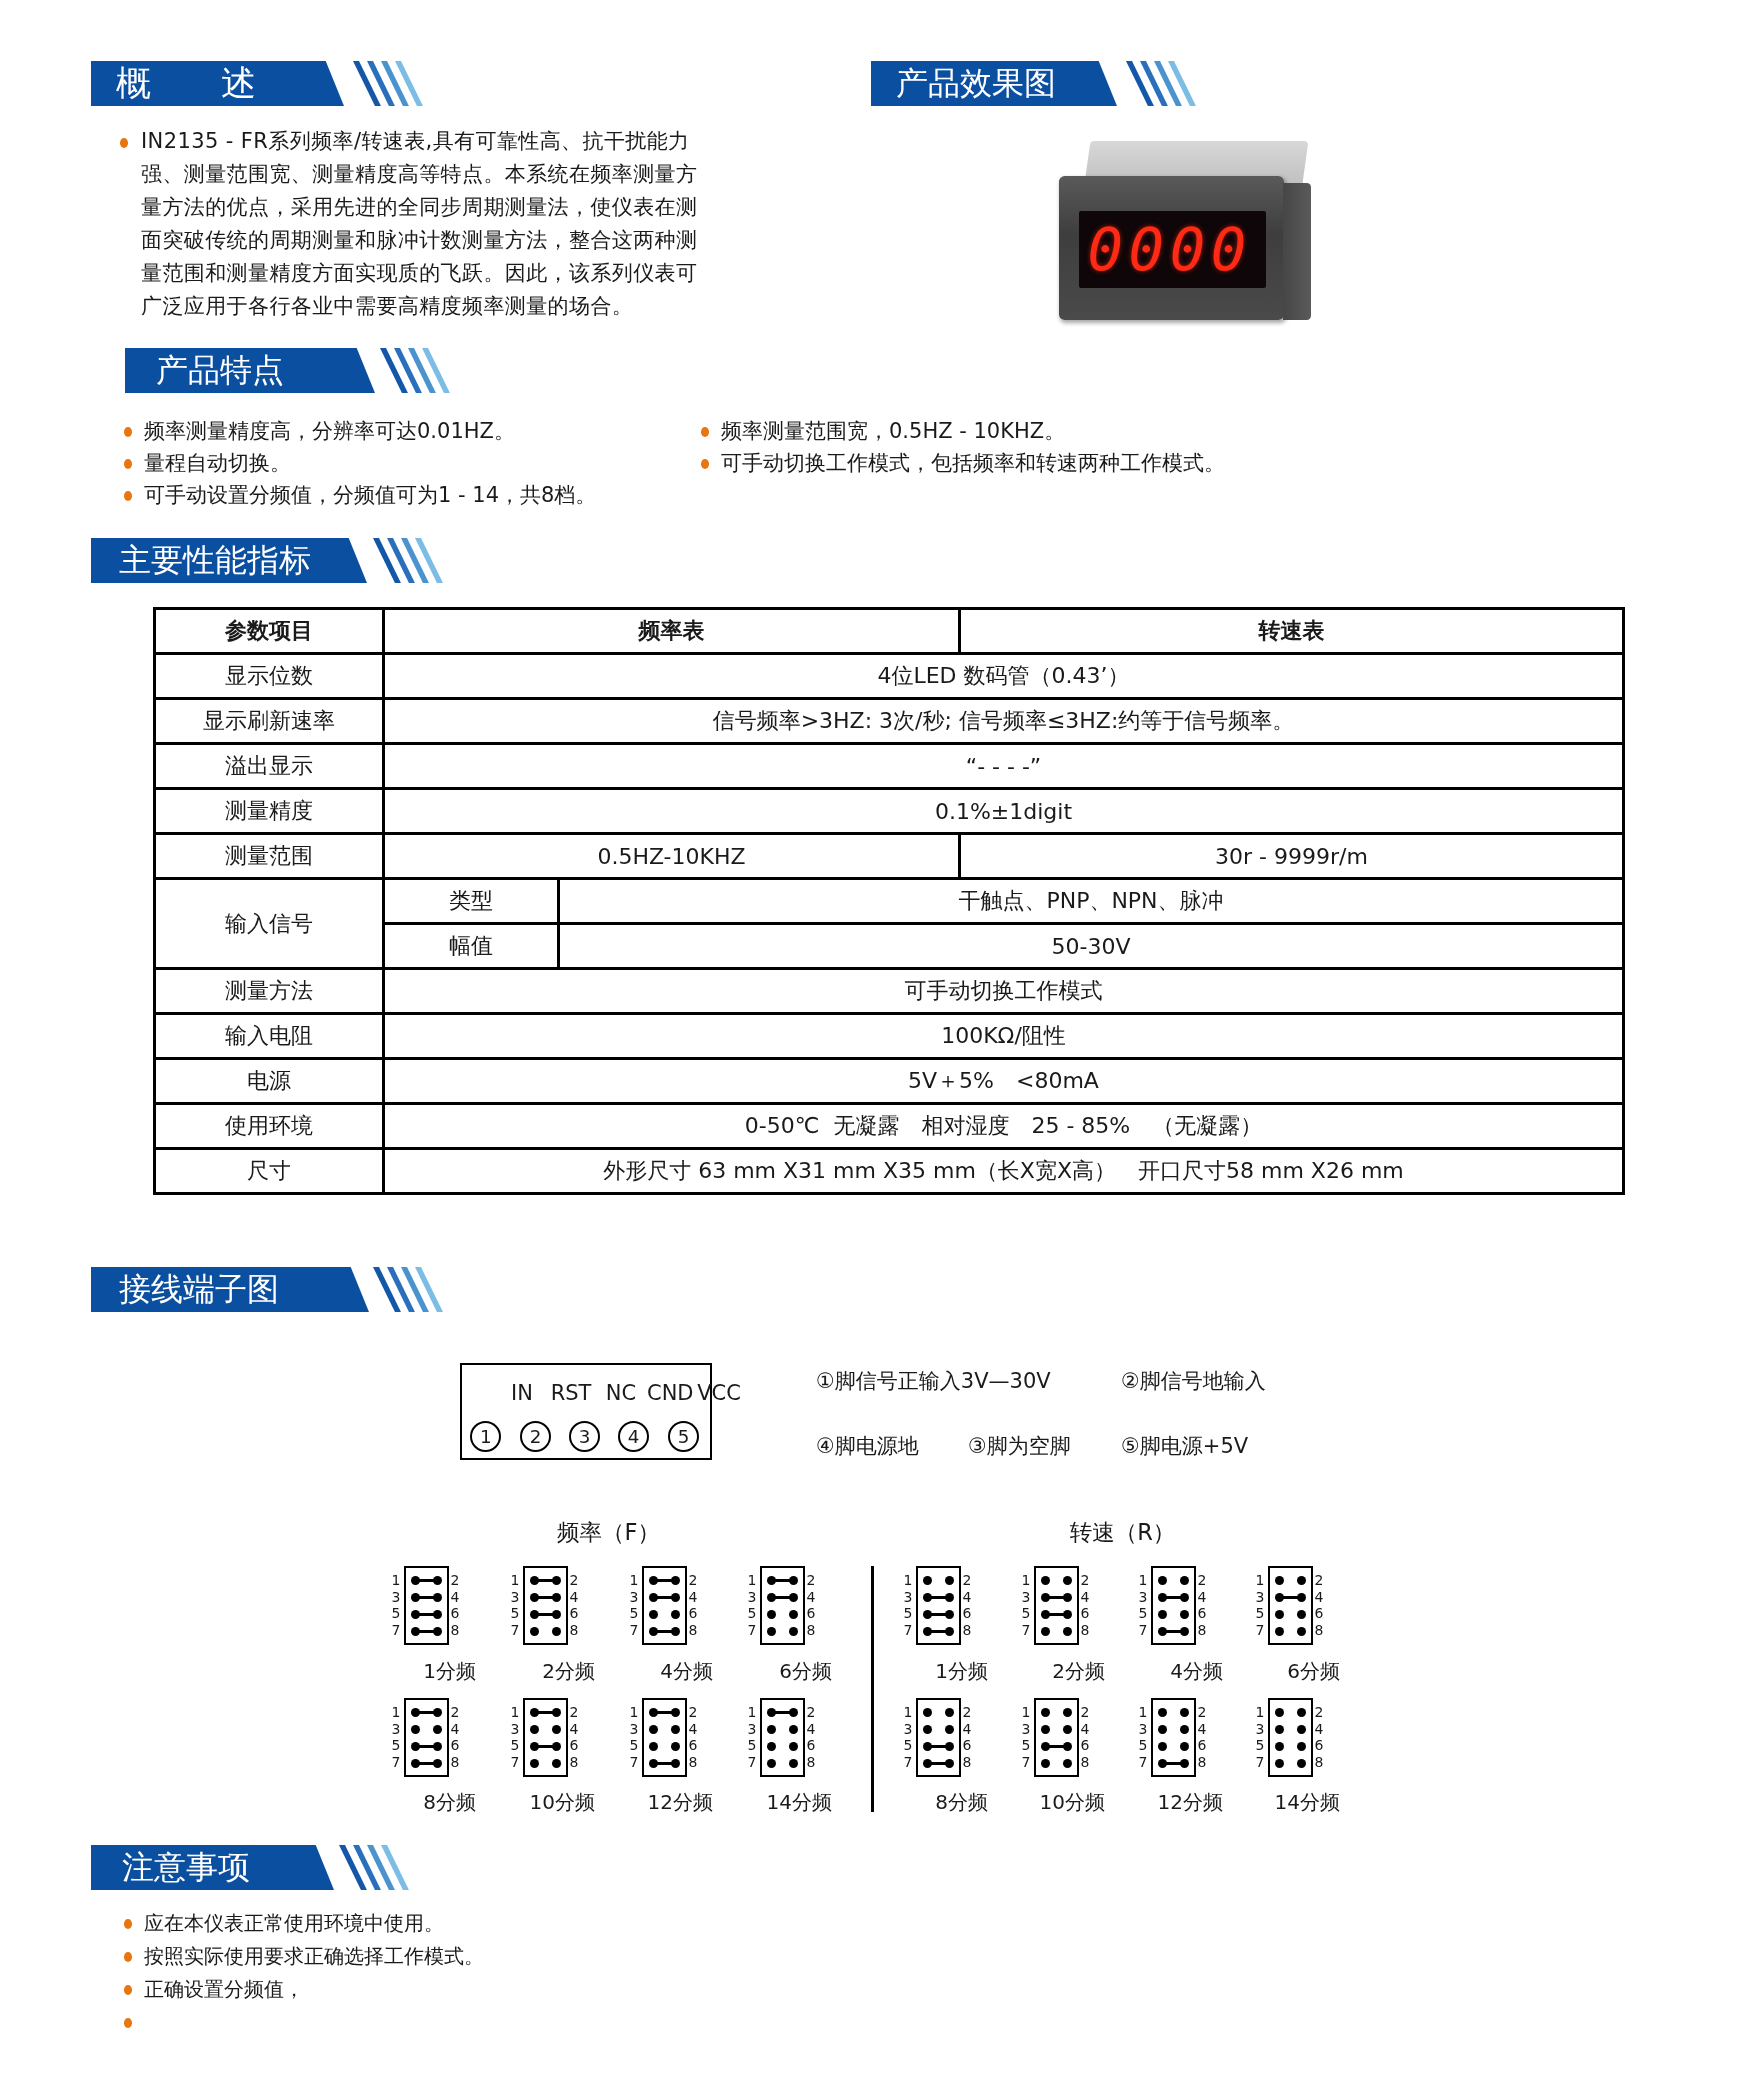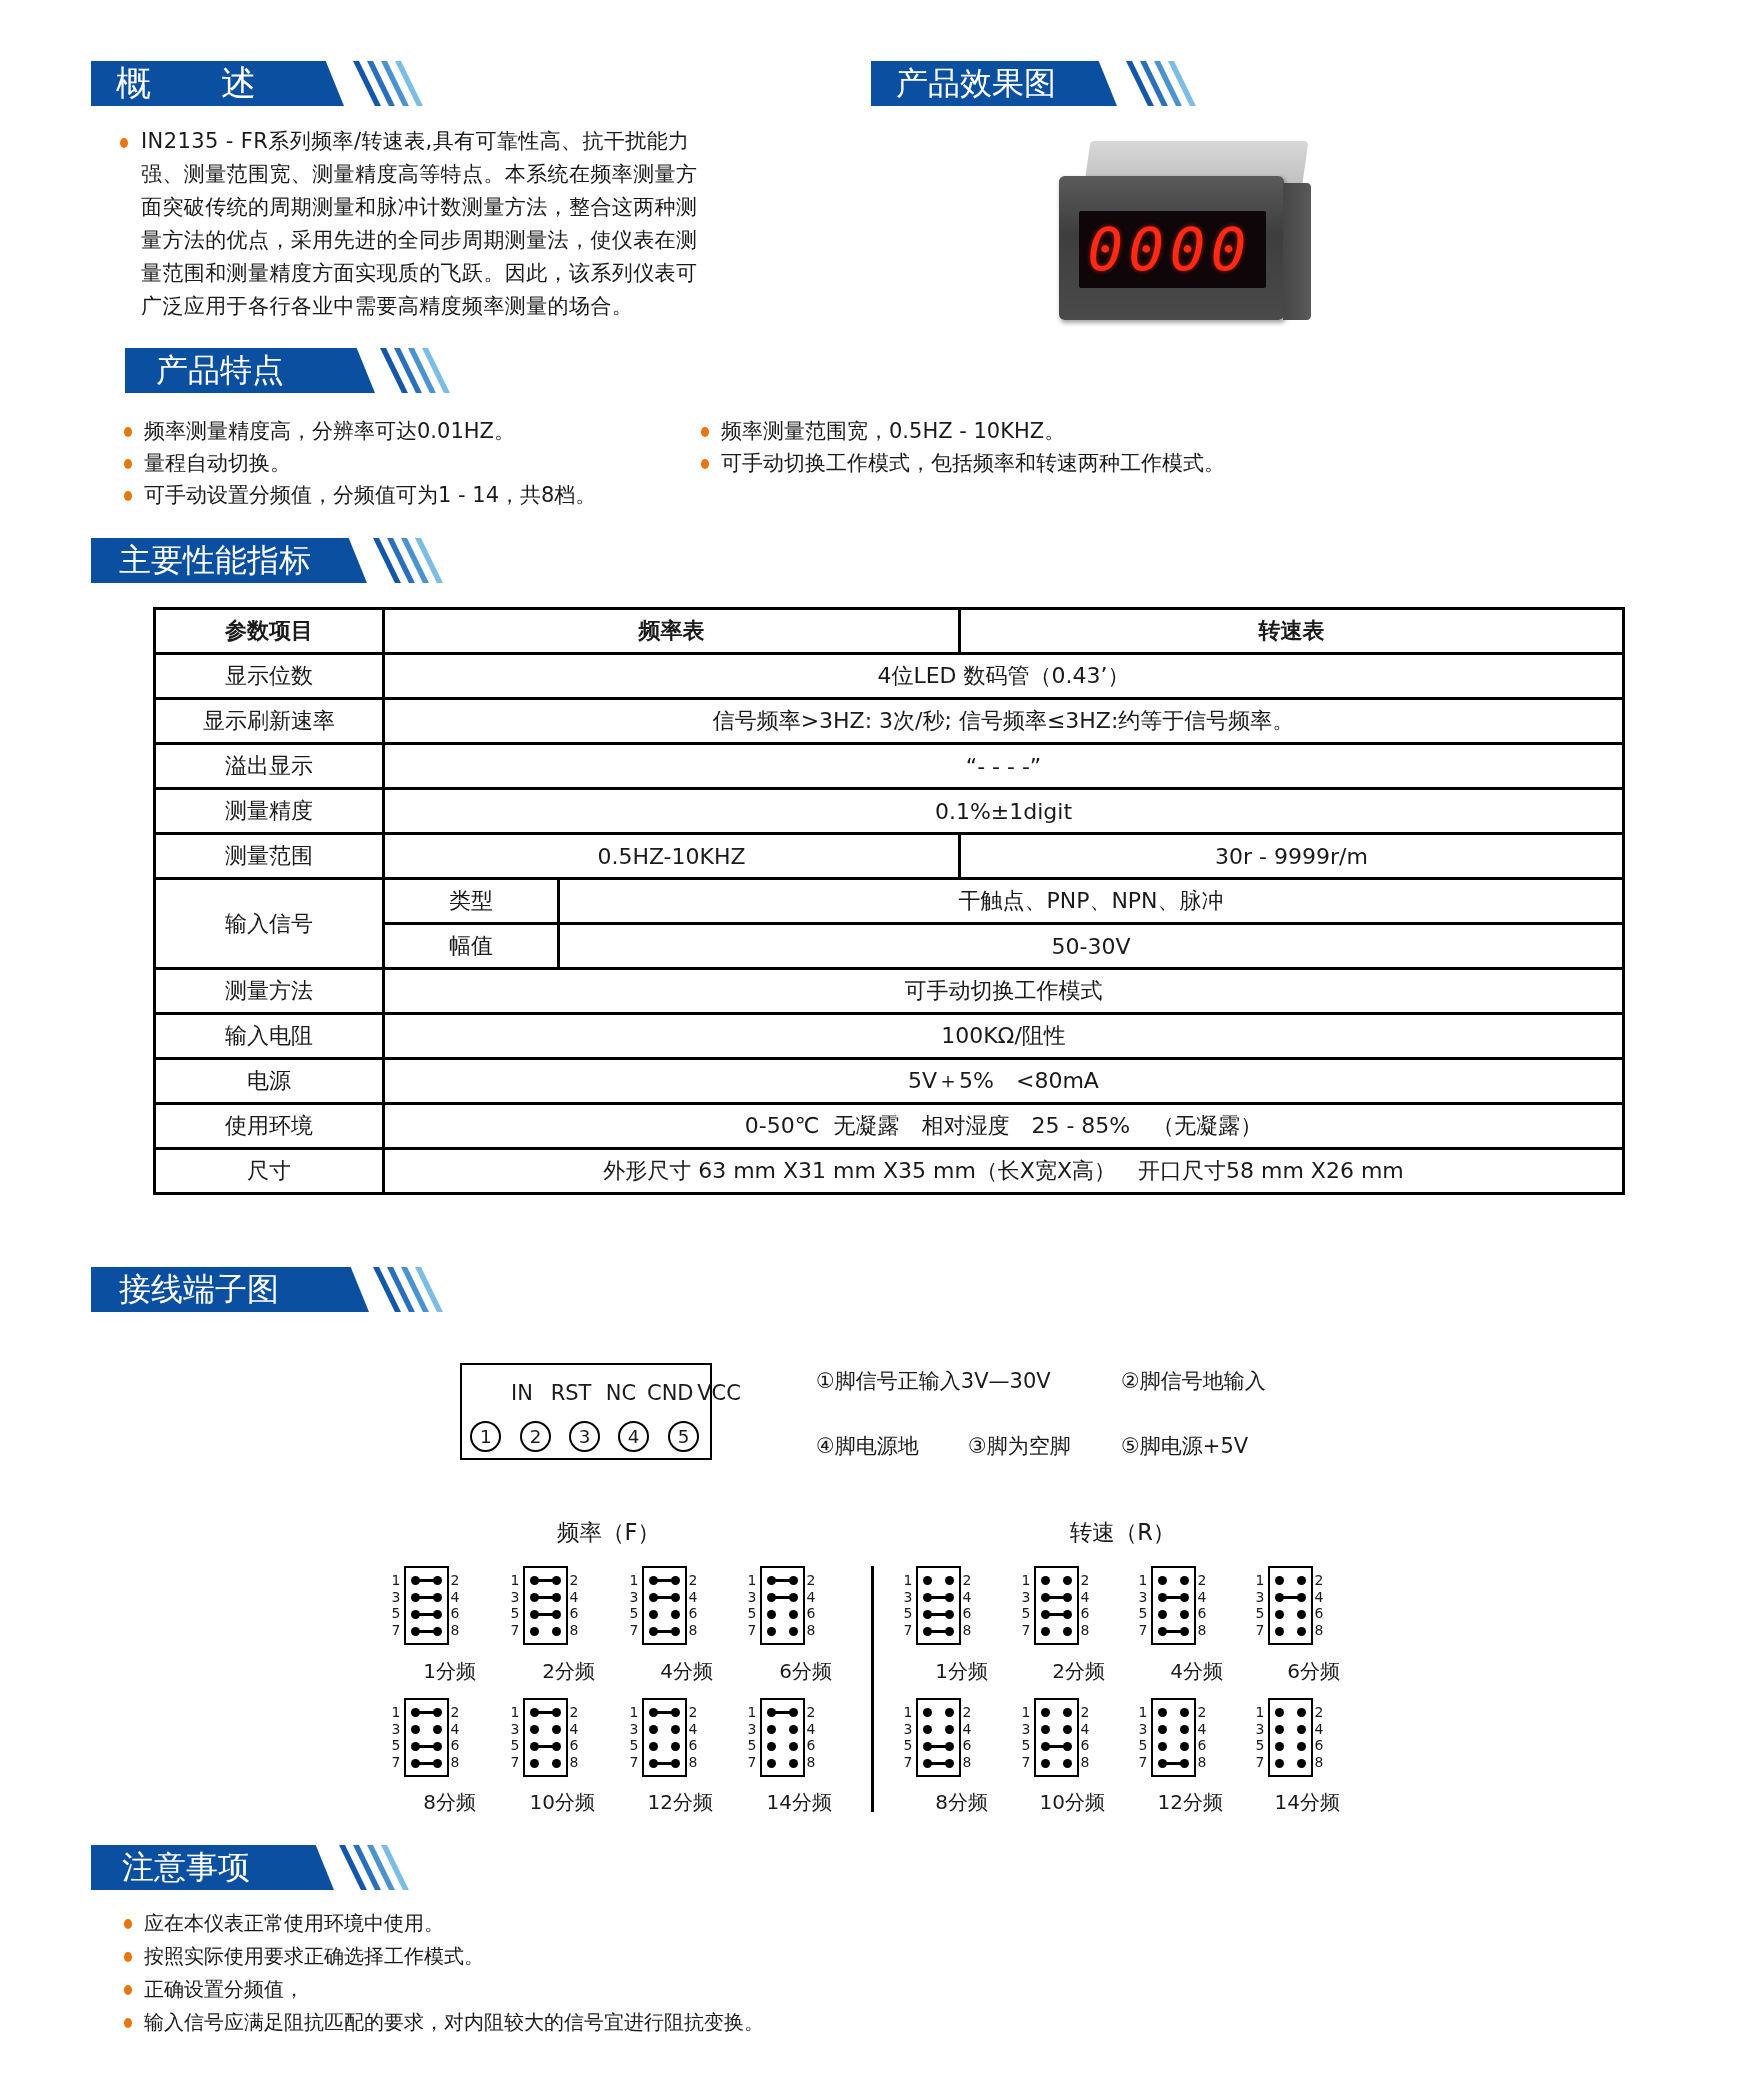--- a/index.html
+++ b/index.html
@@ -50,22 +50,22 @@
   <div class="stripe" style="left:276px;background:#2a6fbb;"></div>
   <div class="stripe" style="left:290px;background:#4b93cf;"></div>
   <div class="stripe" style="left:304px;background:#7cbde6;"></div>
 </div>
 
 <div class="abs" style="left:141px;top:125px;width:655px;">
   <span class="dot abs" style="left:-21px;top:12.7px;width:8.4px;height:10px;border-radius:50%;background:#e8760e;"></span>
   <div class="para" style="position:relative;width:655px;">
     <div>IN2135 - FR系列频率/转速表,具有可靠性高、抗干扰能力</div>
     <div>强、测量范围宽、测量精度高等特点。本系统在频率测量方</div>
+    <div>量方法的优点，采用先进的全同步周期测量法，使仪表在测</div>
     <div>面突破传统的周期测量和脉冲计数测量方法，整合这两种测</div>
-    <div>量方法的优点，采用先进的全同步周期测量法，使仪表在测</div>
     <div>量范围和测量精度方面实现质的飞跃。因此，该系列仪表可</div>
     <div>广泛应用于各行各业中需要高精度频率测量的场合。</div>
   </div>
 </div>
 
 <div class="sec-head" style="left:871px;top:61px;width:331px;">
   <div class="bar" style="width:246px;font-size:32px;">产品效果图</div>
   <div class="stripe" style="left:255px;background:#1457a8;"></div>
   <div class="stripe" style="left:269px;background:#2a6fbb;"></div>
   <div class="stripe" style="left:283px;background:#4b93cf;"></div>
@@ -592,15 +592,14 @@
 <div class="bullet" style="left:144px;top:1940px;font-size:20px;">
   <span class="dot"></span>
   <span>按照实际使用要求正确选择工作模式。</span>
 </div>
 <div class="bullet" style="left:144px;top:1973px;font-size:20px;">
   <span class="dot"></span>
   <span>正确设置分频值，</span>
 </div>
 <div class="bullet" style="left:144px;top:2006px;font-size:20px;">
   <span class="dot"></span>
-  <span>输入信号应满足阻抗匹配的要求，对内阻较大的信号宜进行阻抗变换。</span>
 </div>
 
 
 </body></html>

